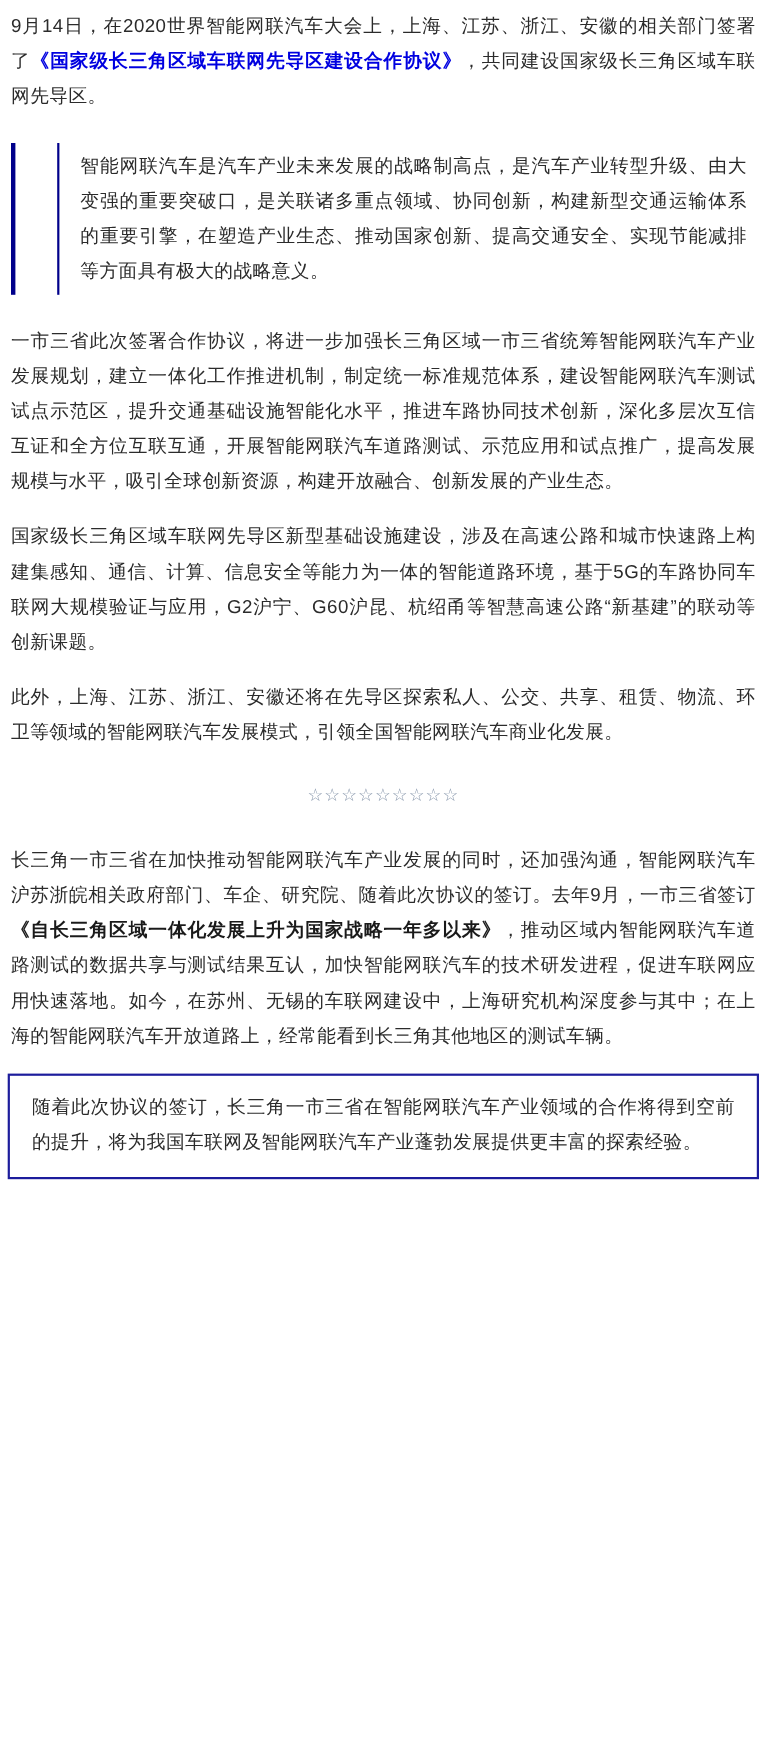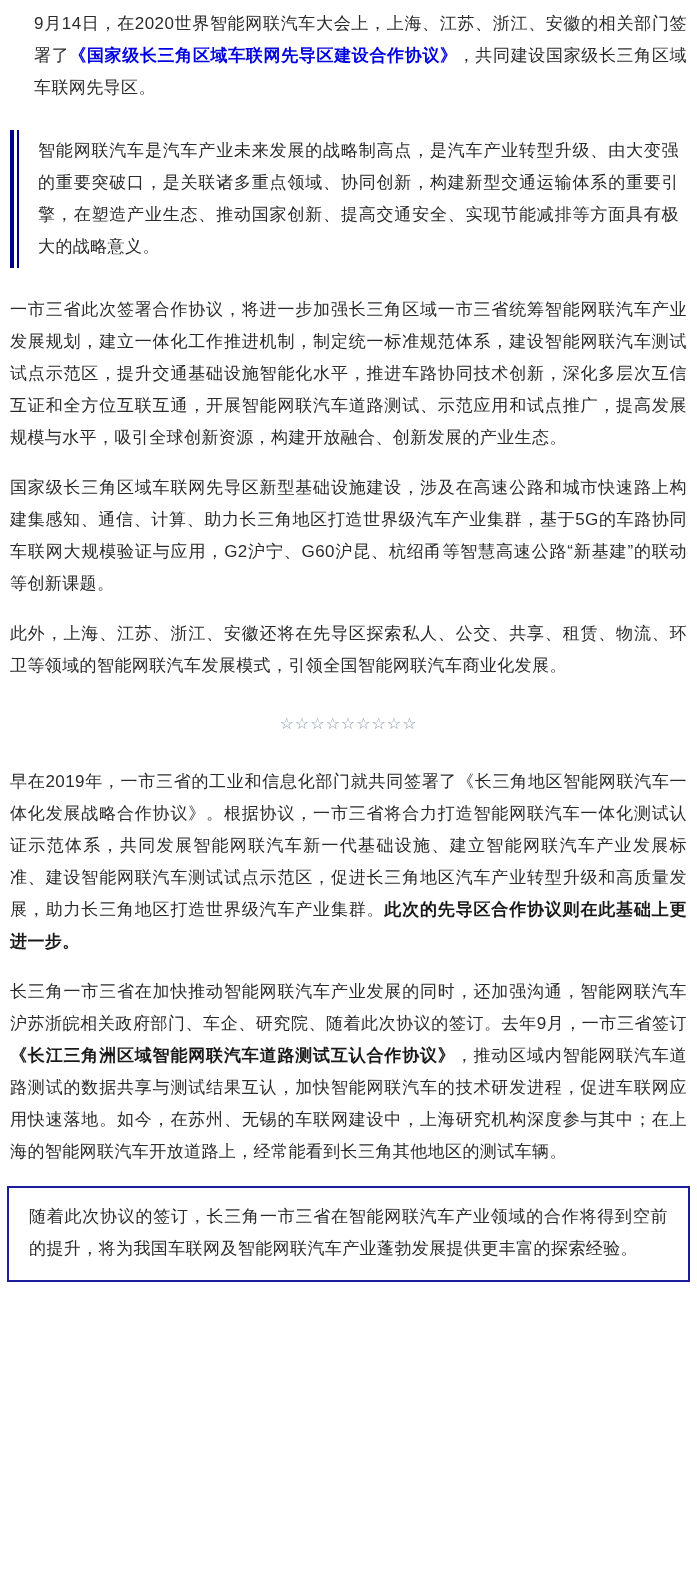--- a/index.html
+++ b/index.html
@@ -18,33 +18,33 @@
   }
   .para {
     font-size: 17px;
     line-height: 32px;
     margin: 18px 0;
     text-align: justify;
     letter-spacing: 0.4px;
   }
   .para:first-child {
     margin-top: 0;
-    margin-left: 24px;
   }
   .agreement-link {
     color: #0000e0;
     font-weight: bold;
   }
   .bold-text {
     font-weight: bold;
     color: #1a1a1a;
   }
   .quote-outer {
     border-left: 4px solid #00008b;
     margin: 26px 0;
+    padding-left: 35px;
   }
   .quote-inner {
     border-left: 2px solid #00008b;
     margin-left: 3px;
     padding: 5px 8px 5px 19px;
     font-size: 17px;
     line-height: 32px;
     text-align: justify;
     letter-spacing: 0.4px;
   }
@@ -73,27 +73,26 @@
 
   <p class="para"><span>9月14日，在2020世界智能网联汽车大会上，上海、江苏、浙江、安徽的相关部门签署了</span><span class="agreement-link">《国家级长三角区域车联网先导区建设合作协议》</span><span>，共同建设国家级长三角区域车联网先导区。</span></p>
 
   <div class="quote-outer">
     <div class="quote-inner">智能网联汽车是汽车产业未来发展的战略制高点，是汽车产业转型升级、由大变强的重要突破口，是关联诸多重点领域、协同创新，构建新型交通运输体系的重要引擎，在塑造产业生态、推动国家创新、提高交通安全、实现节能减排等方面具有极大的战略意义。</div>
   </div>
 
   <p class="para">一市三省此次签署合作协议，将进一步加强长三角区域一市三省统筹智能网联汽车产业发展规划，建立一体化工作推进机制，制定统一标准规范体系，建设智能网联汽车测试试点示范区，提升交通基础设施智能化水平，推进车路协同技术创新，深化多层次互信互证和全方位互联互通，开展智能网联汽车道路测试、示范应用和试点推广，提高发展规模与水平，吸引全球创新资源，构建开放融合、创新发展的产业生态。</p>
 
 
-  <p class="para">国家级长三角区域车联网先导区新型基础设施建设，涉及在高速公路和城市快速路上构建集感知、通信、计算、助力长三角地区打造世界级汽车产业集群，基于5G的车路协同车联网大规模验证与应用，G2沪宁、G60沪昆、杭绍甬等智慧高速公路“新基建”的联动等创新课题。</p>
+  <p class="para">国家级长三角区域车联网先导区新型基础设施建设，涉及在高速公路和城市快速路上构建集感知、通信、计算、信息安全等能力为一体的智能道路环境，基于5G的车路协同车联网大规模验证与应用，G2沪宁、G60沪昆、杭绍甬等智慧高速公路“新基建”的联动等创新课题。</p>
 
   <p class="para">此外，上海、江苏、浙江、安徽还将在先导区探索私人、公交、共享、租赁、物流、环卫等领域的智能网联汽车发展模式，引领全国智能网联汽车商业化发展。</p>
 
   <div class="star-divider">☆☆☆☆☆☆☆☆☆</div>
 
-  <p class="para"><span>早在2019年，一市三省的工业和信息化部门就共同签署了《长三角地区智能网联汽车一体化发展战略合作协议》。根据协议，一市三省将合力打造智能网联汽车一体化测试认证示范体系，共同发展智能网联汽车新一代基础设施、建立智能网联汽车产业发展标准、建设智能网联汽车测试试点示范区，促进长三角地区汽车产业转型升级和高质量发展，助力长三角地区打造世界级汽车产业集群。</span><span class="bold-text">此次的先导区合作协议则在此基础上更进一步。</span></p>
 
 
 
-  <p class="para"><span>长三角一市三省在加快推动智能网联汽车产业发展的同时，还加强沟通，智能网联汽车沪苏浙皖相关政府部门、车企、研究院、随着此次协议的签订。去年9月，一市三省签订</span><span class="bold-text">《长江三角洲区域智能网联汽车道路测试互认合作协议》</span><span>，推动区域内智能网联汽车道路测试的数据共享与测试结果互认，加快智能网联汽车的技术研发进程，促进车联网应用快速落地。如今，在苏州、无锡的车联网建设中，上海研究机构深度参与其中；在上海的智能网联汽车开放道路上，经常能看到长三角其他地区的测试车辆。</span></p>
+  <p class="para"><span>长三角一市三省在加快推动智能网联汽车产业发展的同时，还加强沟通，智能网联汽车沪苏浙皖相关政府部门、车企、研究院、随着此次协议的签订。去年9月，一市三省签订</span><span class="bold-text">《自长三角区域一体化发展上升为国家战略一年多以来》</span><span>，推动区域内智能网联汽车道路测试的数据共享与测试结果互认，加快智能网联汽车的技术研发进程，促进车联网应用快速落地。如今，在苏州、无锡的车联网建设中，上海研究机构深度参与其中；在上海的智能网联汽车开放道路上，经常能看到长三角其他地区的测试车辆。</span></p>
 
   <div class="summary-box">随着此次协议的签订，长三角一市三省在智能网联汽车产业领域的合作将得到空前的提升，将为我国车联网及智能网联汽车产业蓬勃发展提供更丰富的探索经验。</div>
 
 </div>
 
 </body></html>

